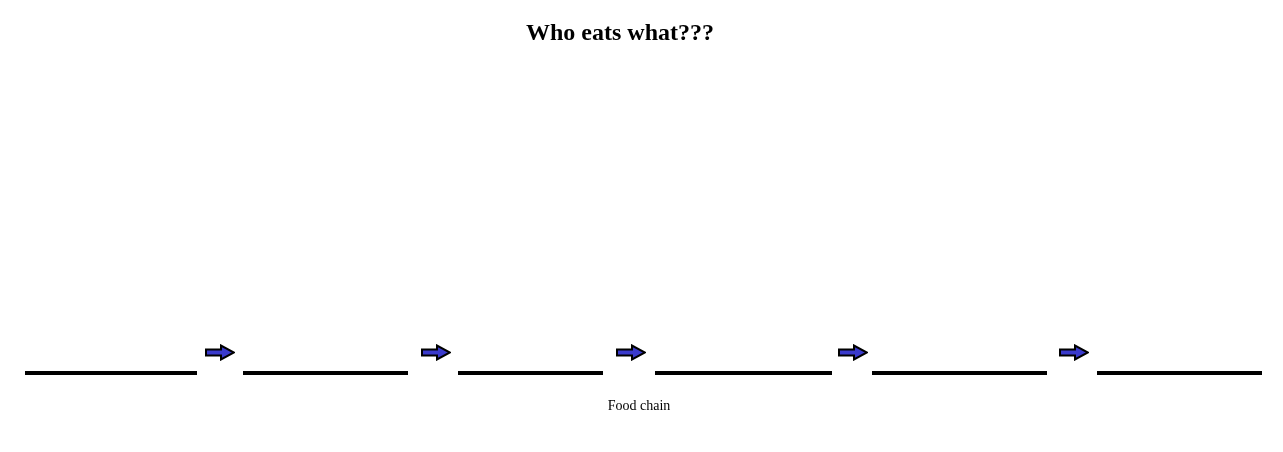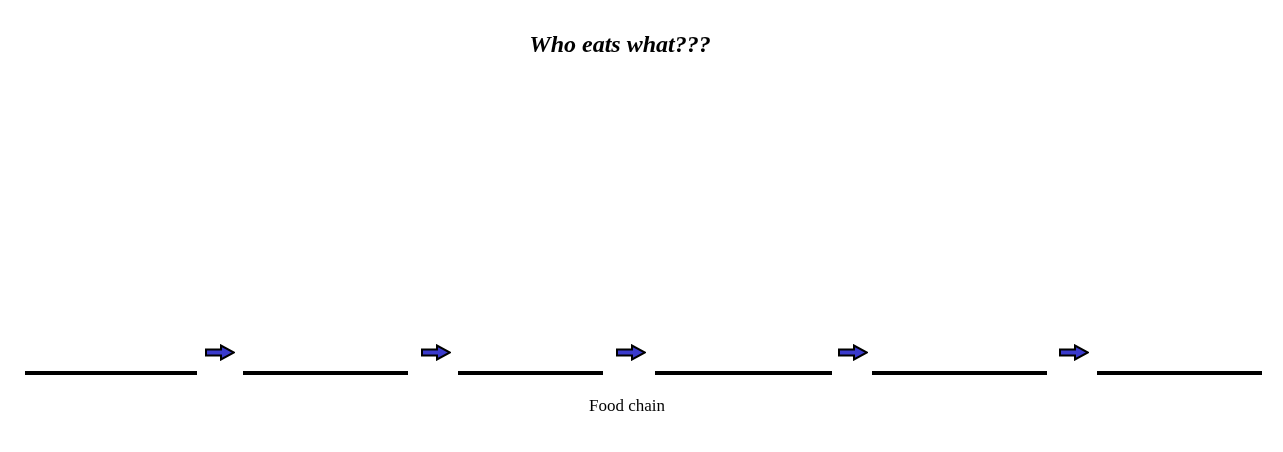--- a/index.html
+++ b/index.html
@@ -18,25 +18,24 @@
 
   
   .header {
     position: absolute;
     top: 13px;
     left: 0;
     width: 1240px;
     text-align: center;
   }
   .title {
-    margin: 16px;
+    margin: 4px;
     font-size: 24px;
     font-weight: bold;
     line-height: 30px;
-    font-style: italic;
   }
   .subtitle {
     margin: 0;
     margin-top: 5px;
     font-size: 22px;
     line-height: 27px;
   }
 
   
   .chain-row {
@@ -68,24 +67,24 @@
   }
   .arrow1 { left: 205px; }
   .arrow2 { left: 421px; }
   .arrow3 { left: 616px; }
   .arrow4 { left: 838px; }
   .arrow5 { left: 1059px; }
 
   .chain-label {
     position: absolute;
     top: 392px;
-    left: 0;
+    left: 12px;
     width: 1254px;
     text-align: center;
-    font-size: 17px;
+    font-size: 14px;
     line-height: 28px;
   }
 </style>
 </head>
 <body>
 
 <div class="page">
 
   <div class="header">
     <h1 class="title">Who eats what???</h1>

